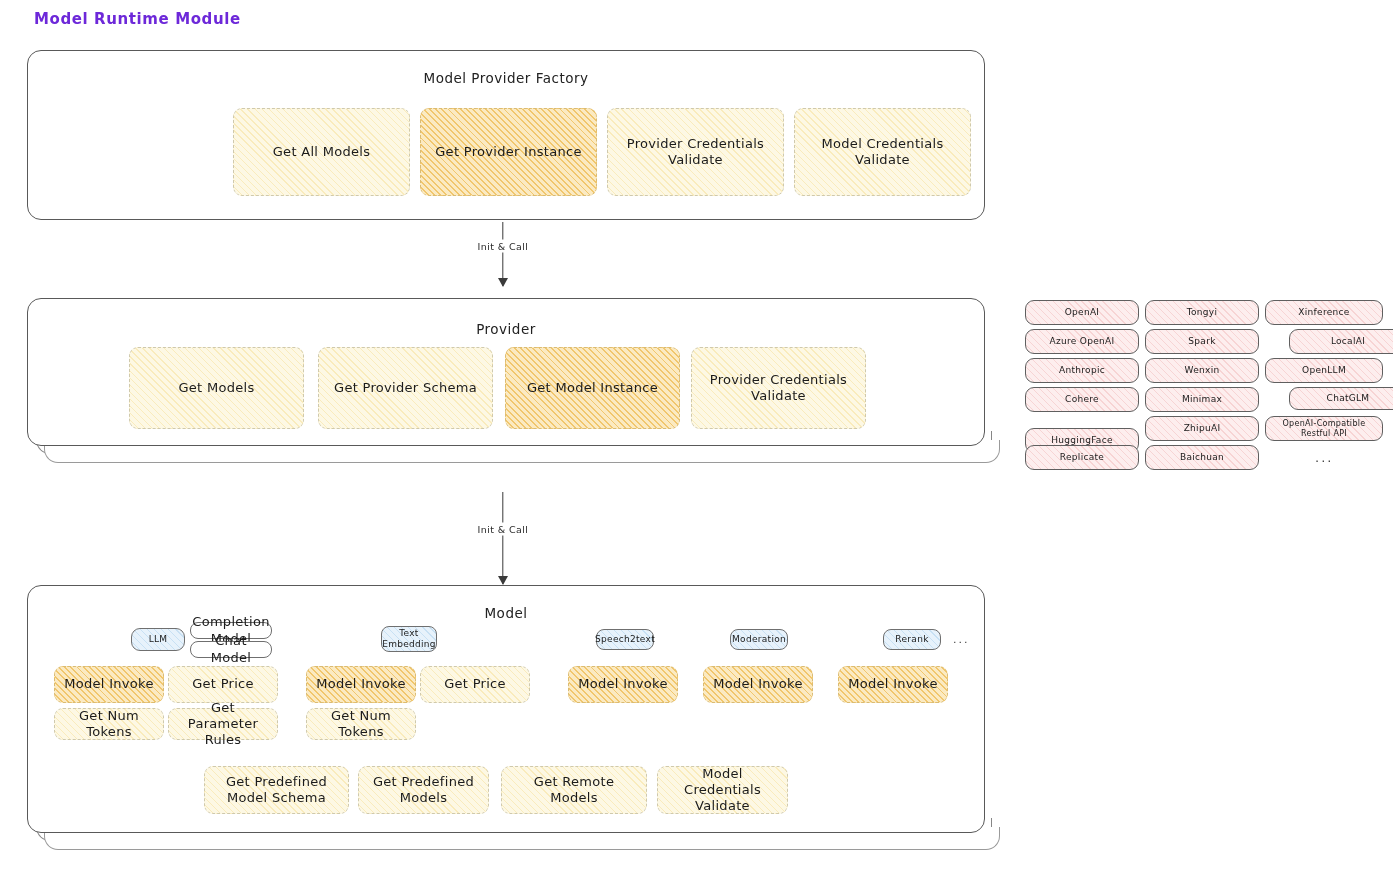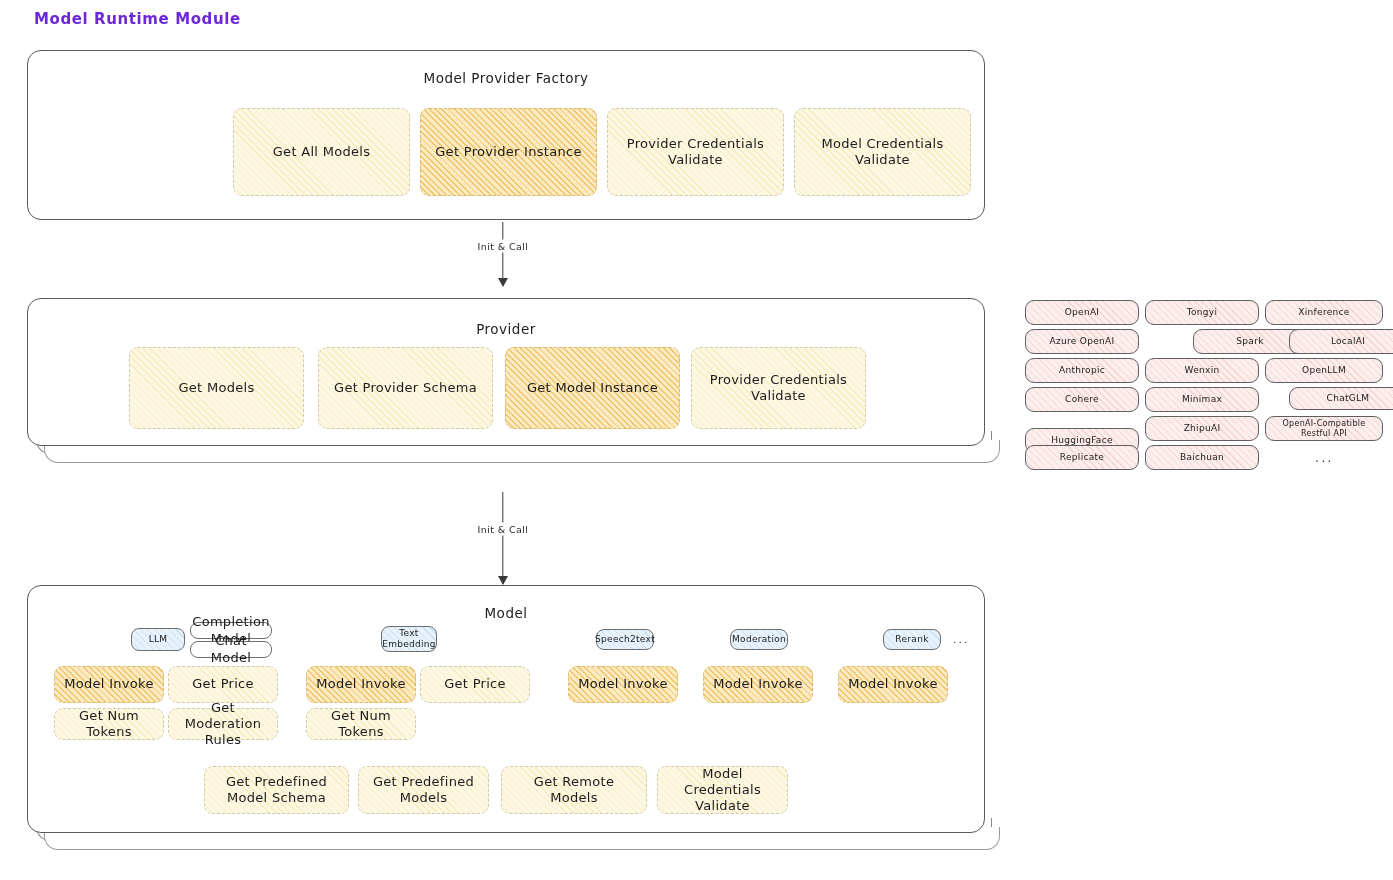--- a/index.html
+++ b/index.html
@@ -167,21 +167,21 @@
 <div style="position:absolute;left:1025px;top:300px;width:360px;height:175px;">
 
   <div class="box pink hand" style="left:0px;top:0px;width:114px;height:25px;">OpenAI</div>
   <div class="box pink hand" style="left:0px;top:29px;width:114px;height:25px;">Azure OpenAI</div>
   <div class="box pink hand" style="left:0px;top:58px;width:114px;height:25px;">Anthropic</div>
   <div class="box pink hand" style="left:0px;top:87px;width:114px;height:25px;">Cohere</div>
   <div class="box pink hand" style="left:0px;top:116px;width:114px;height:25px;margin-top:12px;">HuggingFace</div>
   <div class="box pink hand" style="left:0px;top:145px;width:114px;height:25px;">Replicate</div>
 
   <div class="box pink hand" style="left:120px;top:0px;width:114px;height:25px;">Tongyi</div>
-  <div class="box pink hand" style="left:120px;top:29px;width:114px;height:25px;margin-left:48px;">Spark</div>
+  <div class="box pink hand" style="left:120px;top:29px;width:114px;height:25px;">Spark</div>
   <div class="box pink hand" style="left:120px;top:58px;width:114px;height:25px;">Wenxin</div>
   <div class="box pink hand" style="left:120px;top:87px;width:114px;height:25px;">Minimax</div>
   <div class="box pink hand" style="left:120px;top:116px;width:114px;height:25px;">ZhipuAI</div>
   <div class="box pink hand" style="left:120px;top:145px;width:114px;height:25px;">Baichuan</div>
 
   <div class="box pink hand" style="left:240px;top:0px;width:118px;height:25px;">Xinference</div>
   <div class="box pink hand" style="left:240px;top:29px;width:118px;height:25px;margin-left:24px;">LocalAI</div>
   <div class="box pink hand" style="left:240px;top:58px;width:118px;height:25px;">OpenLLM</div>
   <div class="box pink hand" style="left:240px;top:87px;width:118px;height:23px;margin-left:24px;">ChatGLM</div>
   <div class="box pink hand" style="left:240px;top:116px;width:118px;height:25px;font-size:8px;">OpenAI-Compatible Restful API</div>
@@ -191,28 +191,28 @@
 
 <div class="connector" style="left:473px;top:492px;width:60px;height:92px;">
   <div class="line"></div>
   <div class="head"></div>
   <div class="clabel hand" style="top:40%;">Init &amp; Call</div>
 </div>
 
 <div class="panel stacked" style="left:27px;top:585px;width:958px;height:248px;">
   <div class="panel-title hand" style="top:19px;">Model</div>
 
-  <div class="box blue hand" style="left:103px;top:42px;width:54px;height:23px;">LLM</div>
+  <div class="box blue hand" style="left:103px;top:42px;width:54px;height:23px;border-radius:9px;">LLM</div>
   <div class="box white hand" style="left:162px;top:36px;width:82px;height:17px;">Completion Model</div>
   <div class="box white hand" style="left:162px;top:55px;width:82px;height:17px;">Chat Model</div>
 
   <div class="box orange hand" style="left:26px;top:80px;width:110px;height:37px;">Model Invoke</div>
   <div class="box cream hand" style="left:140px;top:80px;width:110px;height:37px;">Get Price</div>
   <div class="box cream hand" style="left:26px;top:122px;width:110px;height:32px;">Get Num Tokens</div>
-  <div class="box cream hand" style="left:140px;top:122px;width:110px;height:32px;">Get Moderation Rules</div>
+  <div class="box cream hand" style="left:140px;top:122px;width:110px;height:32px;">Get Parameter Rules</div>
 
   <div class="box blue hand" style="left:353px;top:40px;width:56px;height:26px;">Text Embedding</div>
 
   <div class="box orange hand" style="left:278px;top:80px;width:110px;height:37px;">Model Invoke</div>
   <div class="box cream hand" style="left:392px;top:80px;width:110px;height:37px;">Get Price</div>
   <div class="box cream hand" style="left:278px;top:122px;width:110px;height:32px;">Get Num Tokens</div>
 
   <div class="box blue hand" style="left:568px;top:43px;width:58px;height:21px;">Speech2text</div>
   <div class="box orange hand" style="left:540px;top:80px;width:110px;height:37px;">Model Invoke</div>
 

